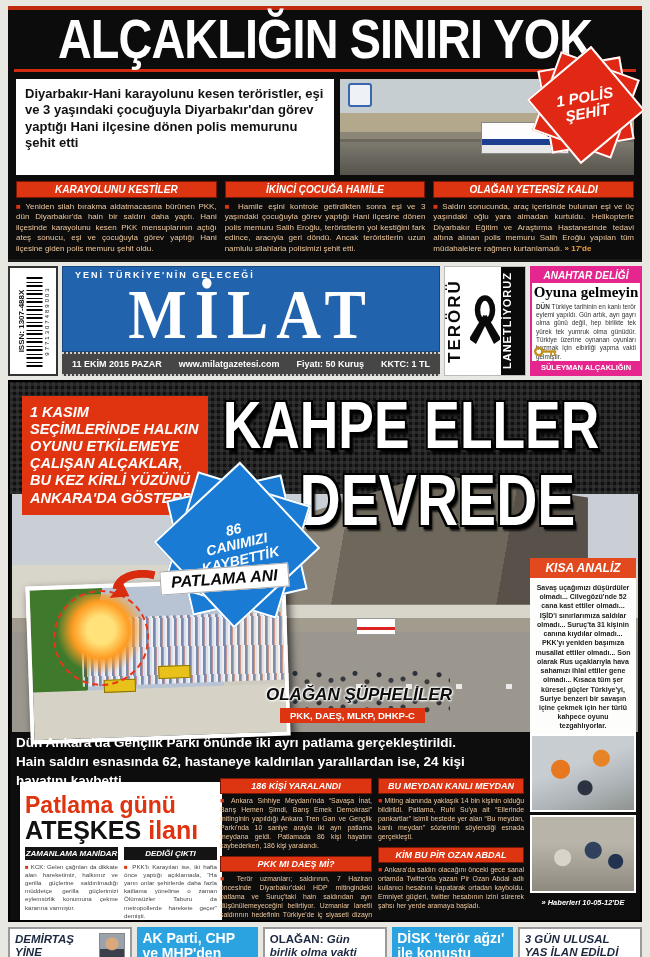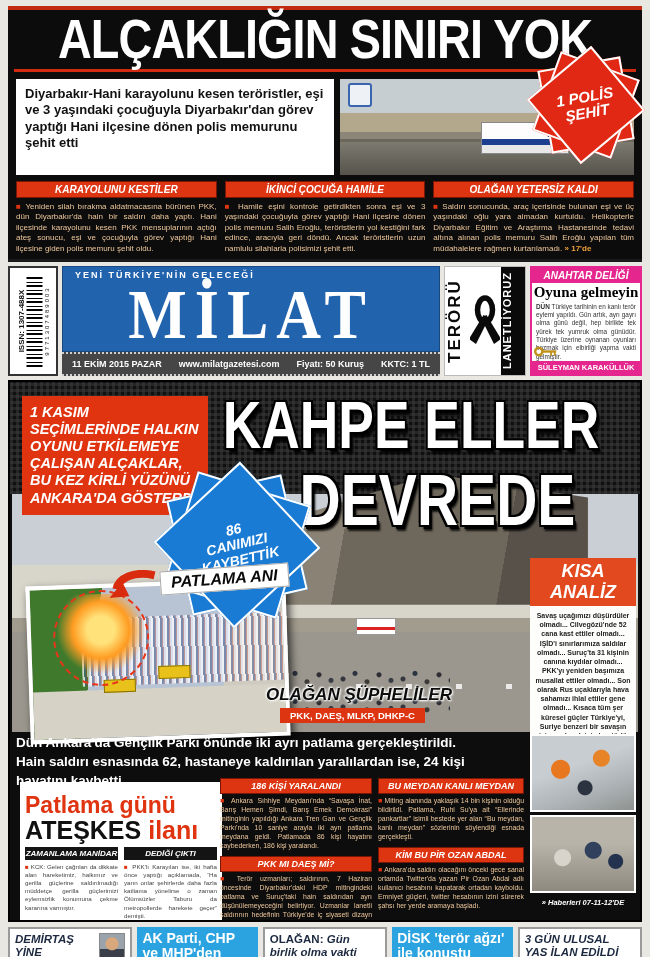--- a/index.html
+++ b/index.html
@@ -74,21 +74,21 @@
   .inset-pave{position:absolute;left:0;right:0;bottom:0;height:32%;background:#d6d2c6;}
   .taxi{position:absolute;width:30px;height:11px;background:#e8c21a;border:1px solid #8a7408;}
   .explosion{position:absolute;left:10%;top:4%;width:90px;height:80px;background:radial-gradient(circle at 50% 45%,#ffe27a 0 22%,#ff9c22 45%,rgba(255,140,30,0) 70%);}
   .dot-circle{position:absolute;left:22px;top:2px;width:92px;height:92px;border:2.5px dashed #e8351a;border-radius:50%;z-index:5;}
   .patlama-label{position:absolute;left:150px;top:185px;background:#fff;color:#0a0a0a;font-weight:bold;font-style:italic;font-size:16px;padding:2px 10px;transform:rotate(-4deg);z-index:6;border:1px solid #aaa;}
   .arrow-svg{position:absolute;left:96px;top:188px;z-index:6;}
   .suspects{position:absolute;left:256px;top:303px;z-index:5;}
   .suspects-title{color:#0d0d0d;font-weight:bold;font-size:17px;font-style:italic;text-shadow:0 0 3px #fff,1px 1px 2px #fff,-1px -1px 2px #fff;}
   .suspects-strip{display:inline-block;margin-left:14px;background:#dd3411;color:#fff;font-weight:bold;font-size:9.5px;padding:2px 10px;}
   .analysis{position:absolute;left:520px;top:176px;width:106px;z-index:5;}
-  .an-header{background:#e2491f;color:#fff;font-weight:bold;font-style:italic;font-size:18px;text-align:center;padding:3px 4px;}
+  .an-header{background:#e2491f;color:#fff;font-weight:bold;font-style:italic;font-size:12px;text-align:center;padding:3px 4px;}
   .an-body{background:#fdfdfb;color:#222;font-size:7px;font-weight:bold;line-height:1.32;text-align:center;padding:5px 4px;height:148px;}
   .photos-col{position:absolute;left:520px;top:352px;width:106px;z-index:5;}
   .sidephoto{height:74px;border:2px solid #fff;margin-bottom:3px;}
   .ph1{background:radial-gradient(circle at 28% 45%,#e87820 9px,transparent 10px),radial-gradient(circle at 68% 30%,#e88428 8px,transparent 9px),radial-gradient(circle at 52% 70%,#2c3340 7px,transparent 8px),linear-gradient(160deg,#c8cdd2 0 40%,#aeb3b8 70%,#8e938f);}
   .ph2{background:radial-gradient(circle at 30% 55%,#d8d4cc 8px,transparent 9px),radial-gradient(circle at 60% 45%,#31405c 8px,transparent 9px),radial-gradient(circle at 82% 60%,#23324e 7px,transparent 8px),linear-gradient(#b9b4aa 0 35%,#8e8a80);}
   .haberleri{background:#0d0d0d;color:#fff;font-weight:bold;font-style:italic;font-size:7.5px;text-align:center;padding:2px 0;}
   .caption-bar{position:absolute;left:6px;top:352px;width:468px;color:#fff;font-weight:bold;font-size:13.5px;line-height:1.4;z-index:4;}
   .ceasefire{position:absolute;left:10px;top:400px;width:192px;height:130px;background:#fff;padding:12px 5px;z-index:4;}
   .cf-t1{color:#e0330f;font-weight:bold;font-size:23px;line-height:1;}
   .cf-t2{font-weight:bold;font-size:25px;line-height:1.05;color:#111;}
@@ -197,21 +197,21 @@
         <span>Türkiye tarihinin en kanlı terör eylemi yapıldı. Gün artık, ayrı gayrı olma günü değil, hep birlikte tek yürek tek yumruk olma günüdür. Türkiye üzerine oynanan oyunları bozmak için elbirliği yapma vakti gelmiştir.</span>
         <span class="kh-key">
           <svg viewBox="0 0 40 24" width="24" height="15">
             <circle cx="8" cy="12" r="6" fill="none" stroke="#c09018" stroke-width="4"></circle>
             <rect x="13" y="10" width="24" height="4" fill="#c09018"></rect>
             <rect x="27" y="13" width="3" height="6" fill="#c09018"></rect>
             <rect x="33" y="13" width="3" height="6" fill="#c09018"></rect>
           </svg>
         </span>
       </div>
-      <div class="kh-footer">SÜLEYMAN KARAKÜLLÜK</div>
+      <div class="kh-footer">SÜLEYMAN ALÇAKLIĞIN</div>
     </div>
   </div>
 
   <div class="main-story">
     <div class="checker"></div>
     <div class="scene">
       <div class="building"></div>
       <div class="road-marks"></div>
       <div class="ambulance"></div>
       <div class="crowd-dots"></div>
@@ -248,21 +248,21 @@
       <div class="suspects-title">OLAĞAN ŞÜPHELİLER</div>
       <div class="suspects-strip">PKK, DAEŞ, MLKP, DHKP-C</div>
     </div>
     <div class="analysis">
       <div class="an-header">KISA ANALİZ</div>
       <div class="an-body">Savaş uçağımızı düşürdüler olmadı... Cilvegözü'nde 52 cana kast ettiler olmadı... IŞİD'i sınırlarımıza saldılar olmadı... Suruç'ta 31 kişinin canına kıydılar olmadı... PKK'yı yeniden başımıza musallat ettiler olmadı... Son olarak Rus uçaklarıyla hava sahamızı ihlal ettiler gene olmadı... Kısaca tüm şer küresel güçler Türkiye'yi, Suriye benzeri bir savaşın içine çekmek için her türlü kahpece oyunu tezgahlıyorlar.</div>
     </div>
     <div class="photos-col">
       <div class="sidephoto ph1"></div>
       <div class="sidephoto ph2"></div>
-      <div class="haberleri">» Haberleri 07-11-12'DE</div>
+      <div class="haberleri">» Haberleri 10-05-12'DE</div>
     </div>
     <div class="caption-bar">Dün Ankara'da Gençlik Parkı önünde iki ayrı patlama gerçekleştirildi. Hain saldırı esnasında 62, hastaneye kaldırılan yaralılardan ise, 24 kişi hayatını kaybetti</div>
 
     <div class="ceasefire">
       <div class="cf-t1">Patlama günü</div>
       <div class="cf-t2">
         <span>ATEŞKES</span>
         <span class="red">ilanı</span>
       </div>
       <div class="cf-cols">

